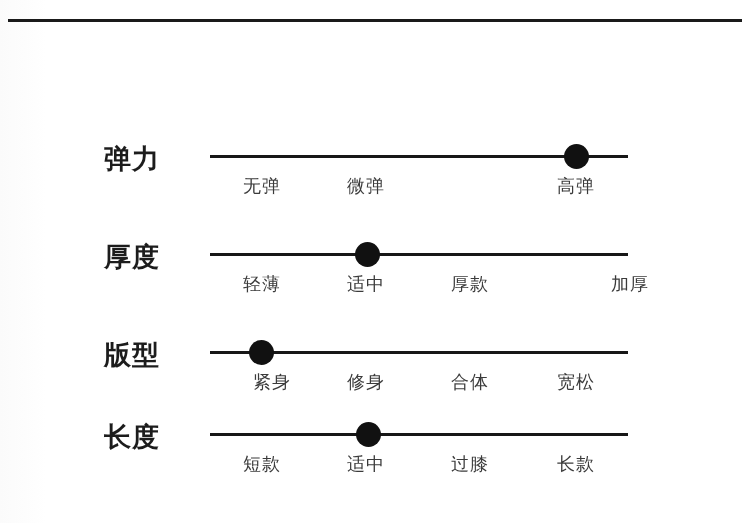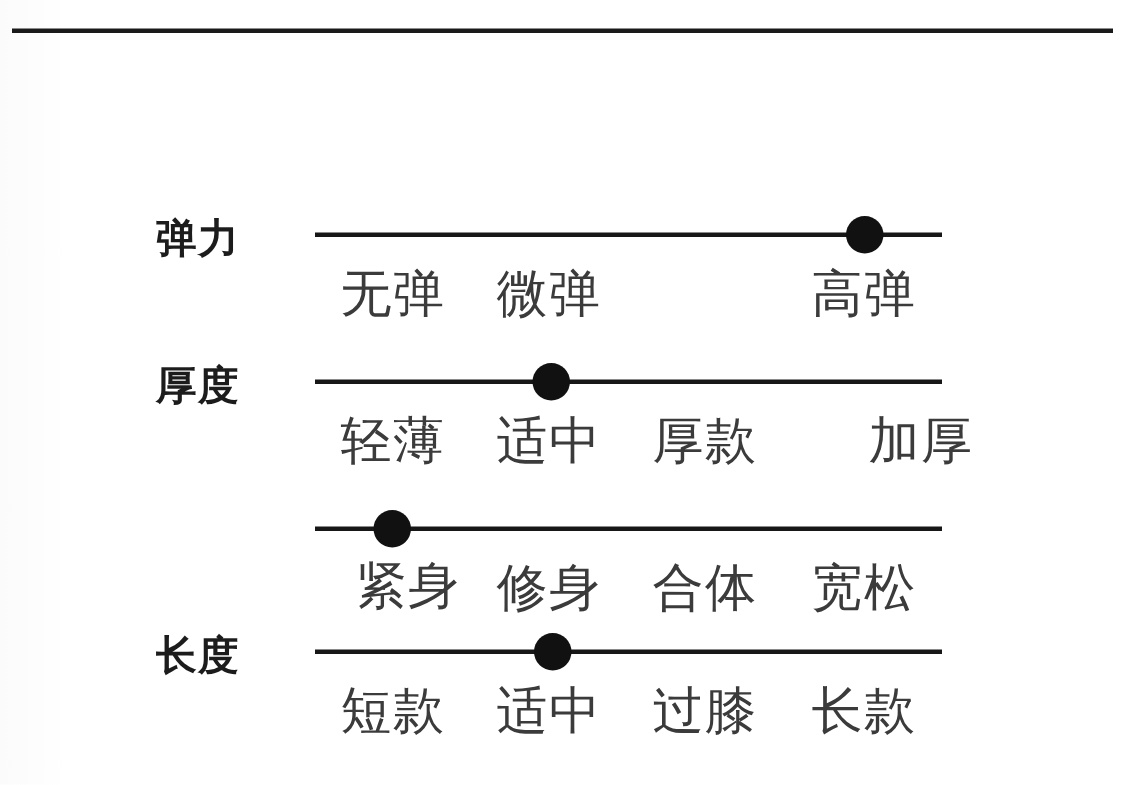--- a/index.html
+++ b/index.html
@@ -85,21 +85,21 @@
     left: 210px;
     width: 418px;
     height: 36px;
   }
   .option-label {
     position: absolute;
     top: 0;
     width: 110px;
     margin-left: -55px;
     text-align: center;
-    font-size: 34px;
+    font-size: 18px;
     font-weight: 400;
     color: #3b3b3b;
     letter-spacing: 1px;
     line-height: 1.2;
     white-space: nowrap;
   }
 </style>
 </head>
 <body>
 
@@ -129,20 +129,21 @@
     </div>
     <div class="option-strip" style="top:114px;">
       <div class="option-label" style="left:52px;">轻薄</div>
       <div class="option-label" style="left:156px;">适中</div>
       <div class="option-label" style="left:260px;">厚款</div>
       <div class="option-label" style="left:384px;text-align:right;">加厚</div>
     </div>
   </div>
 
   <div class="spec-row" style="top:258px;">
+    <div class="row-label" style="top:84px;">版型</div>
     <div class="slider" style="top:80px;">
       <div class="slider-track"></div>
       <div class="slider-thumb" style="left:51px;"></div>
     </div>
     <div class="option-strip" style="top:114px;">
       <div class="option-label" style="left:62px;font-family:Liberation Serif, serif;">紧身</div>
       <div class="option-label" style="left:156px;">修身</div>
       <div class="option-label" style="left:260px;">合体</div>
       <div class="option-label" style="left:366px;">宽松</div>
     </div>

